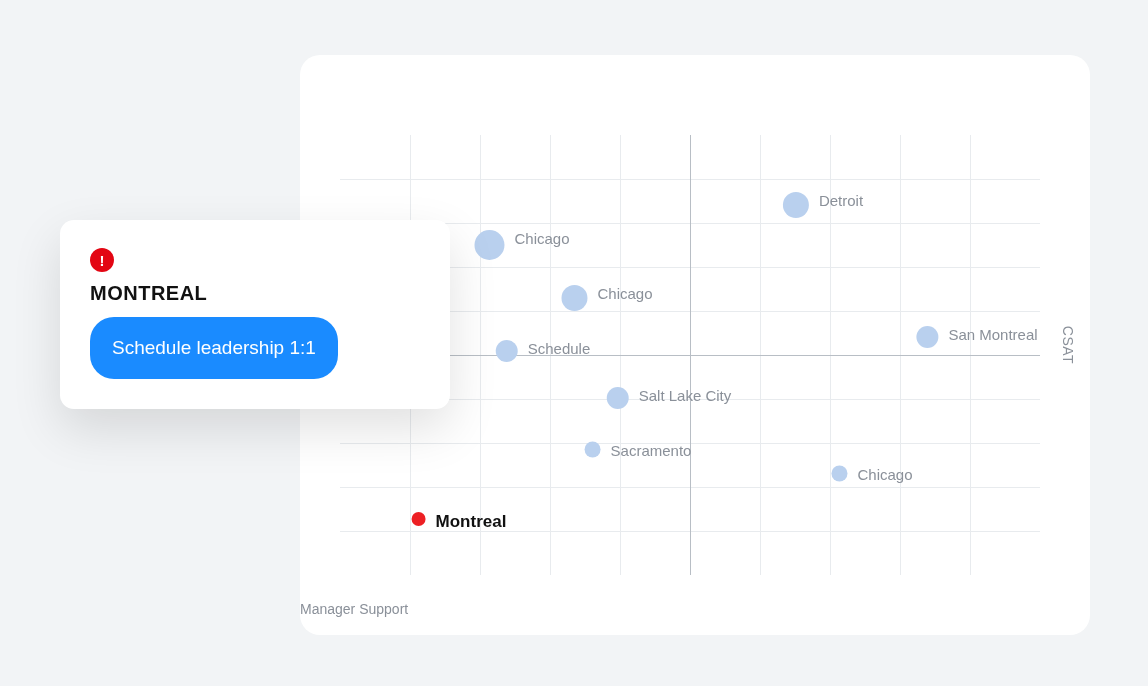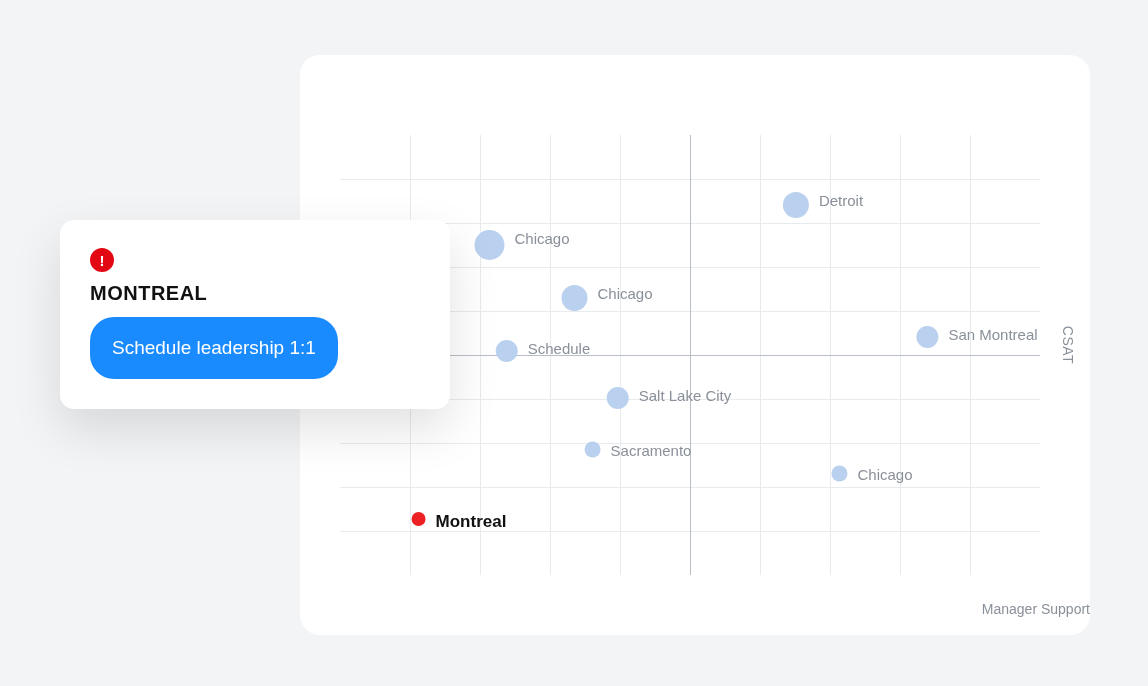--- a/index.html
+++ b/index.html
@@ -89,21 +89,21 @@
     .point-label.highlight {
       color: #111;
       font-weight: 700;
       font-size: 17px;
     }
     .xlabel {
       position: absolute;
       bottom: 18px;
       left: 0;
       right: 0;
-      text-align: right;
+      text-align: left;
       font-size: 14px;
       color: #8a9099;
       font-weight: 500;
     }
     .ylabel {
       position: absolute;
       right: 14px;
       top: 50%;
       transform: translateY(-50%);
       writing-mode: vertical-rl;

